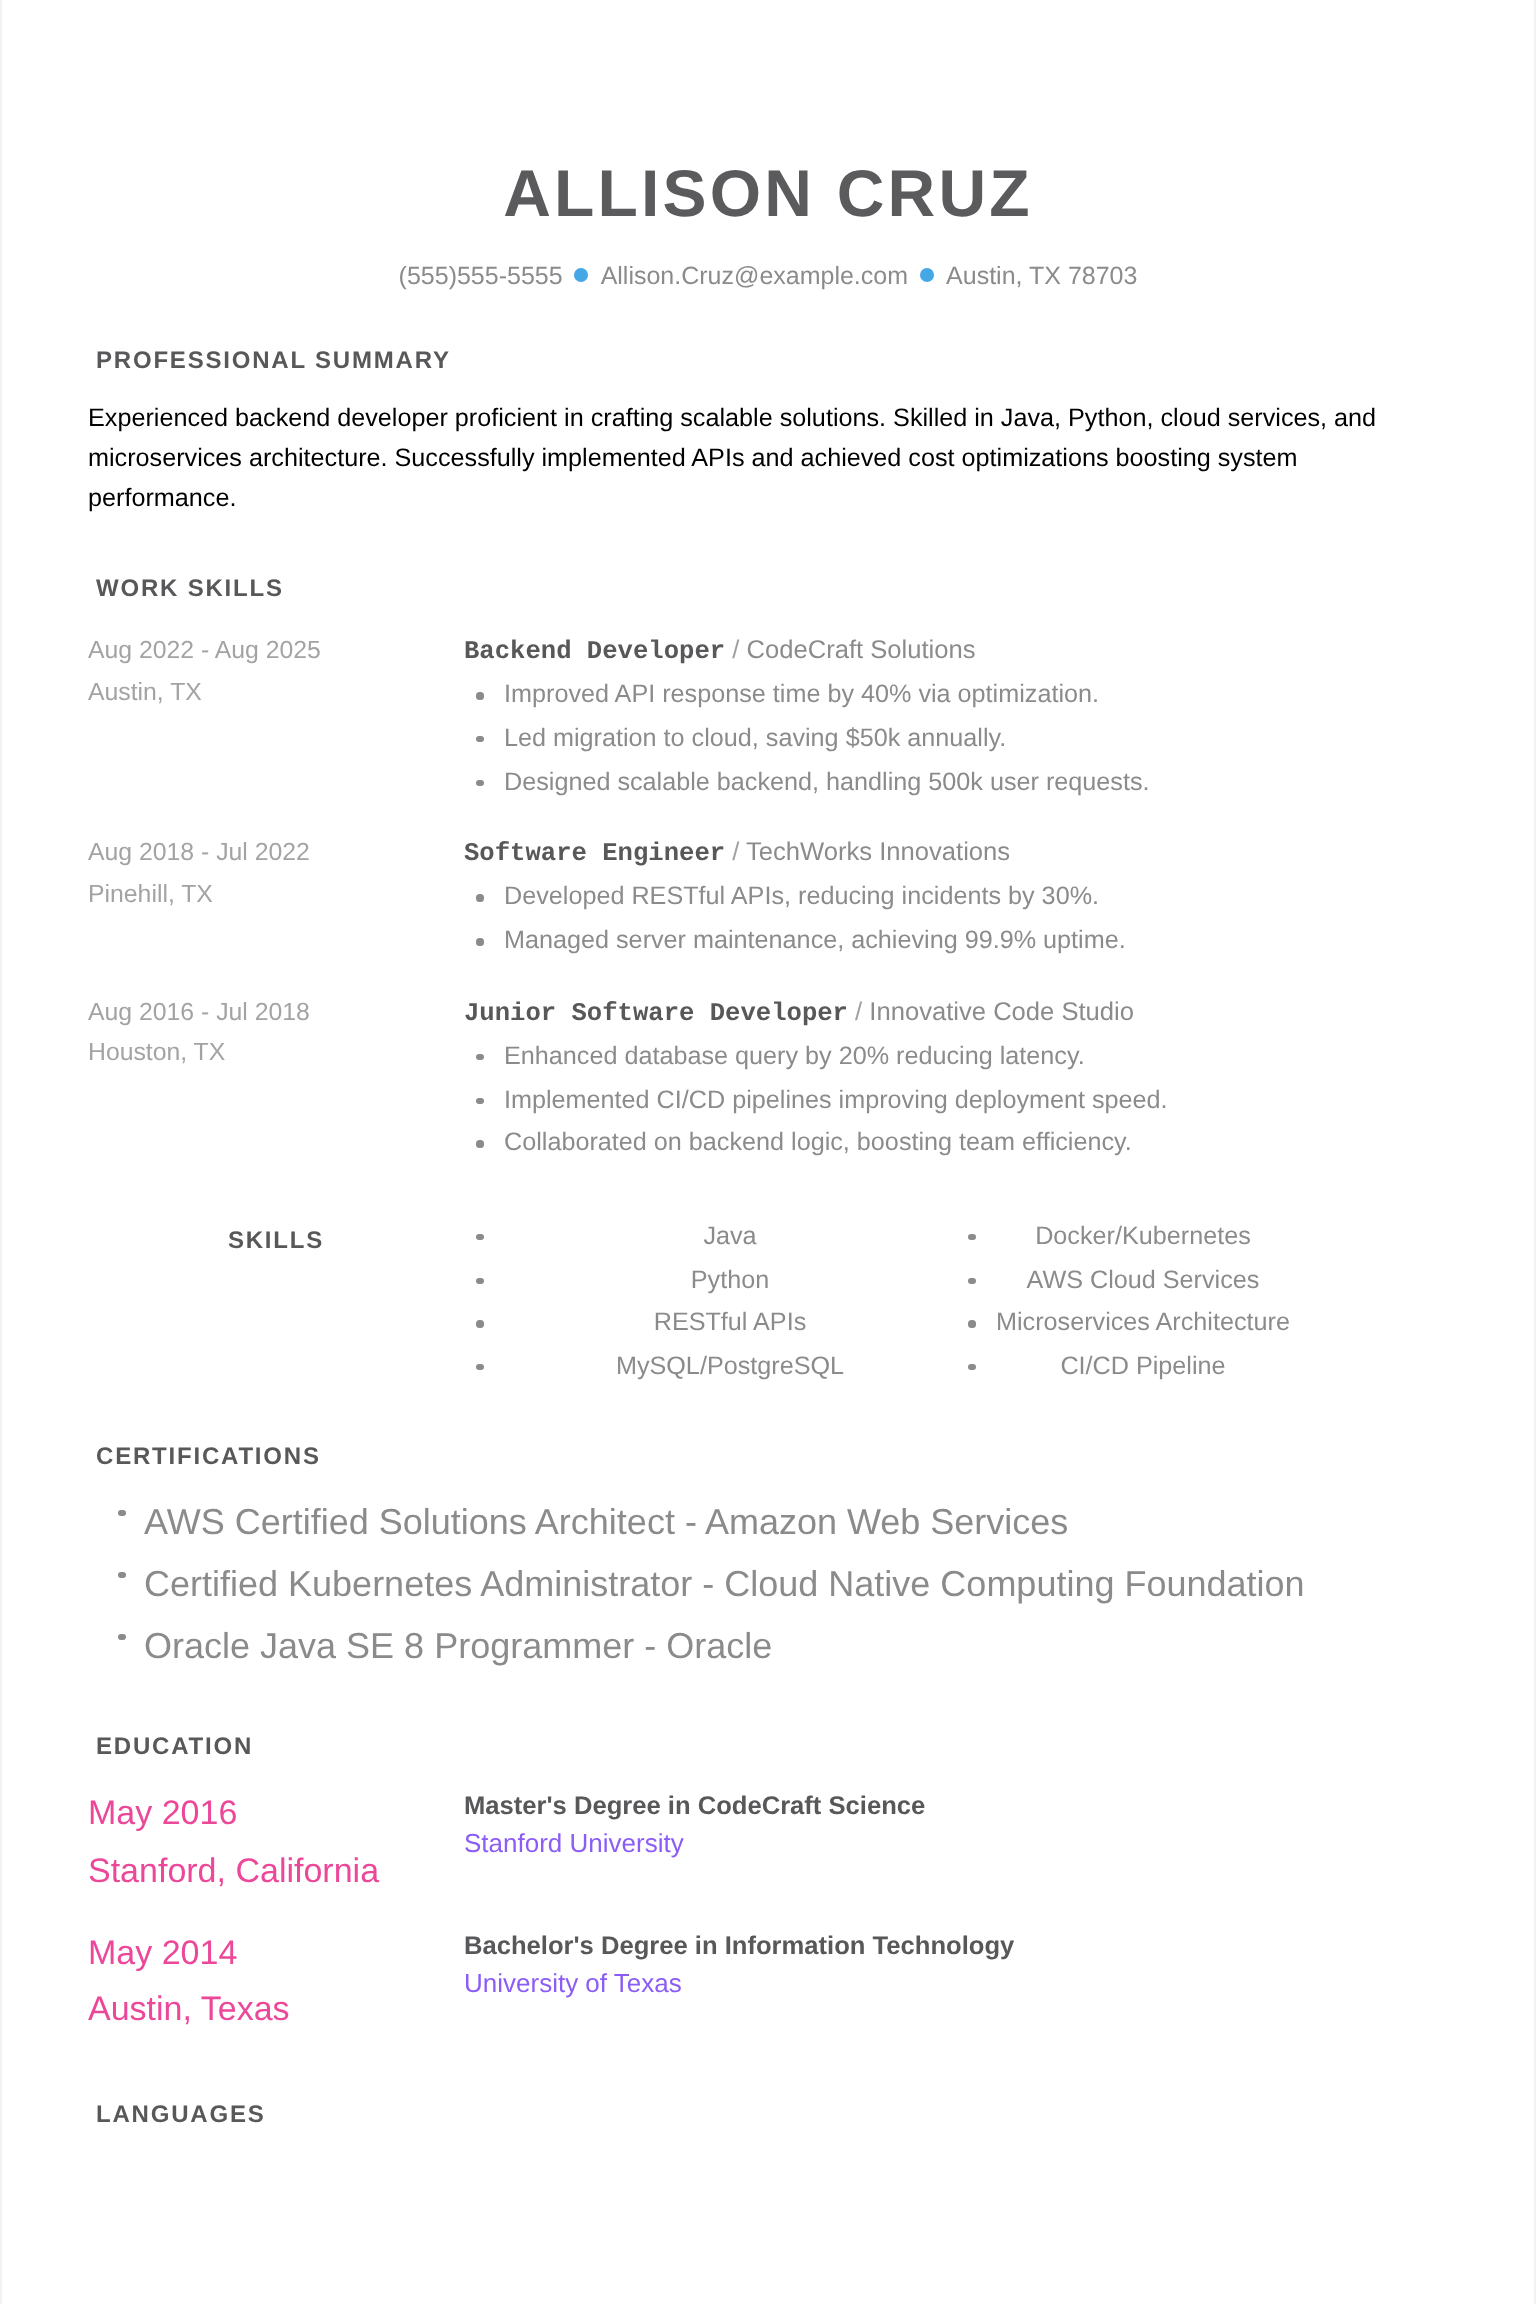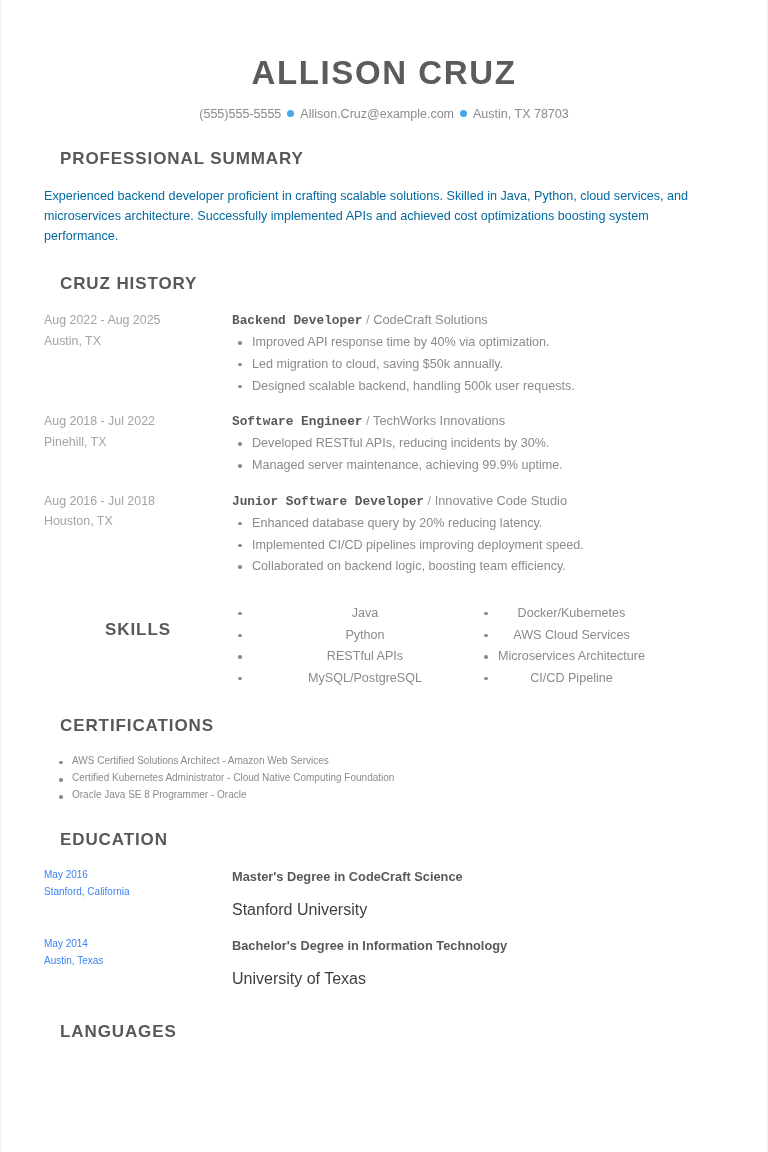--- a/index.html
+++ b/index.html
@@ -35,20 +35,21 @@
     position: absolute;
     right: 0; top: 0; bottom: 0;
     width: 1px;
     background: #f2f2f2;
   }
 
   
   .header {
     padding-top: 56px;
     text-align: center;
+    margin-top: 24px;
   }
   .full-name {
     font-size: 33px;
     font-weight: bold;
     letter-spacing: 1.6px;
     color: #5b5b5d;
     line-height: 1.05;
     margin: 0;
   }
   .contact-line {
@@ -66,34 +67,34 @@
     width: 7px;
     height: 7px;
     border-radius: 50%;
     background: #45a7e5;
     flex: none;
   }
 
   
   .section { margin-top: 0; }
   .section-title {
-    font-size: 17px;
+    font-size: 12px;
     font-weight: bold;
     letter-spacing: 0.9px;
     color: #58585a;
-    margin: 16px;
+    margin: 4px;
     line-height: 1.2;
   }
 
   .summary-section { margin-top: 29px; }
   .summary-text {
     margin: 11px 0 0 0;
     font-size: 12.6px;
     line-height: 1.62;
-    color: #0369a1;
+    color: #000000;
     max-width: 660px;
   }
 
   
   .work-section { margin-top: 27px; }
   .entry {
     display: flex;
     margin-top: 14px;
   }
   .entry-left {
@@ -184,21 +185,21 @@
   
   .cert-section { margin-top: 26px; }
   ul.cert-list {
     list-style: none;
     margin: 11px 0 0 0;
     padding: 0;
   }
   ul.cert-list li {
     position: relative;
     padding-left: 28px;
-    font-size: 10px;
+    font-size: 18px;
     line-height: 1.72;
     color: #8b8b8d;
   }
   ul.cert-list li::before {
     content: "";
     position: absolute;
     left: 15px;
     top: 9px;
     width: 3.5px;
     height: 3.5px;
@@ -208,36 +209,35 @@
 
   
   .edu-section { margin-top: 27px; }
   .edu-entry {
     display: flex;
     margin-top: 13px;
   }
   .edu-left {
     width: 188px;
     flex: none;
-    font-size: 10px;
+    font-size: 17px;
     line-height: 1.67;
-    color: #3b82f6;
+    color: #ec4899;
   }
   .edu-right { flex: 1; }
   .degree {
     font-size: 12.8px;
     font-weight: bold;
     color: #58585a;
     line-height: 1.5;
   }
   .school {
-    font-size: 16px;
-    color: #404040;
+    font-size: 13px;
+    color: #8b5cf6;
     line-height: 1.55;
-    margin-top: 12px;
   }
 
   
   .lang-section { margin-top: 30px; }
 </style>
 </head>
 <body>
 
 <div class="page">
 
@@ -251,21 +251,21 @@
       <span>Austin, TX 78703</span>
     </div>
   </div>
 
   <div class="section summary-section">
     <h2 class="section-title">PROFESSIONAL SUMMARY</h2>
     <p class="summary-text">Experienced backend developer proficient in crafting scalable solutions. Skilled in Java, Python, cloud services, and microservices architecture. Successfully implemented APIs and achieved cost optimizations boosting system performance.</p>
   </div>
 
   <div class="section work-section">
-    <h2 class="section-title">CRUZ HISTORY</h2>
+    <h2 class="section-title">WORK SKILLS</h2>
     <div id="work-entries">
         <div class="entry">
           <div class="entry-left">
             <div>Aug 2022 - Aug 2025</div>
             <div>Austin, TX</div>
           </div>
           <div class="entry-right">
             <div class="entry-heading"><span class="role">Backend Developer</span><span class="sep"> / </span><span class="org">CodeCraft Solutions</span></div>
             <ul class="bullets">
               <li>Improved API response time by 40% via optimization.</li>

